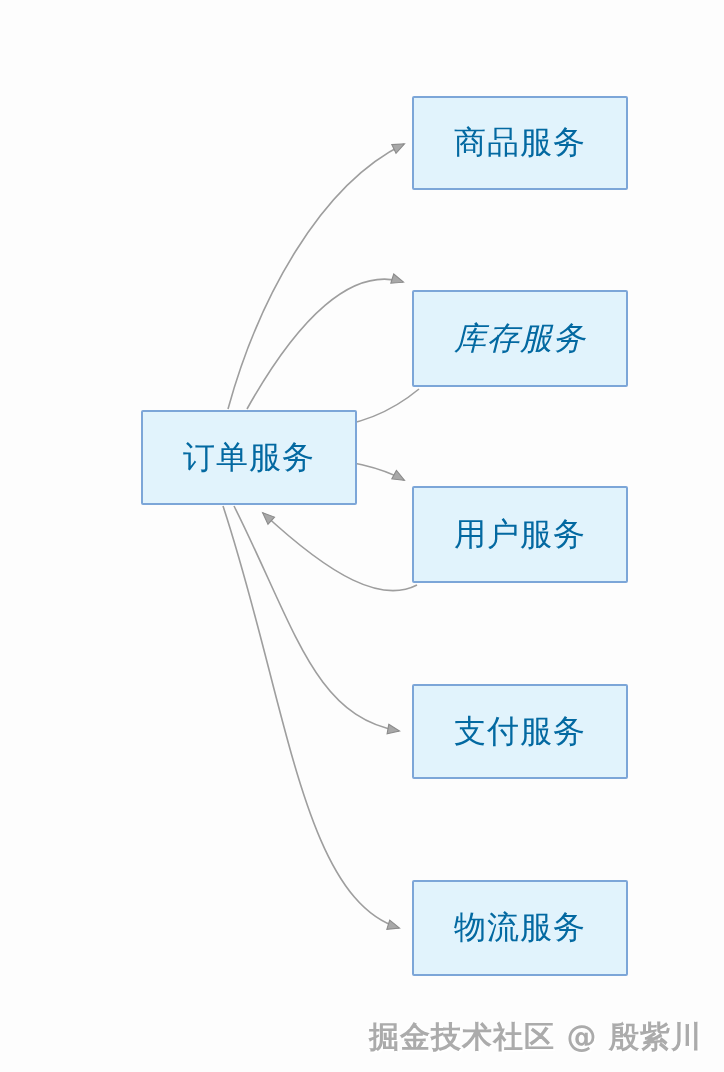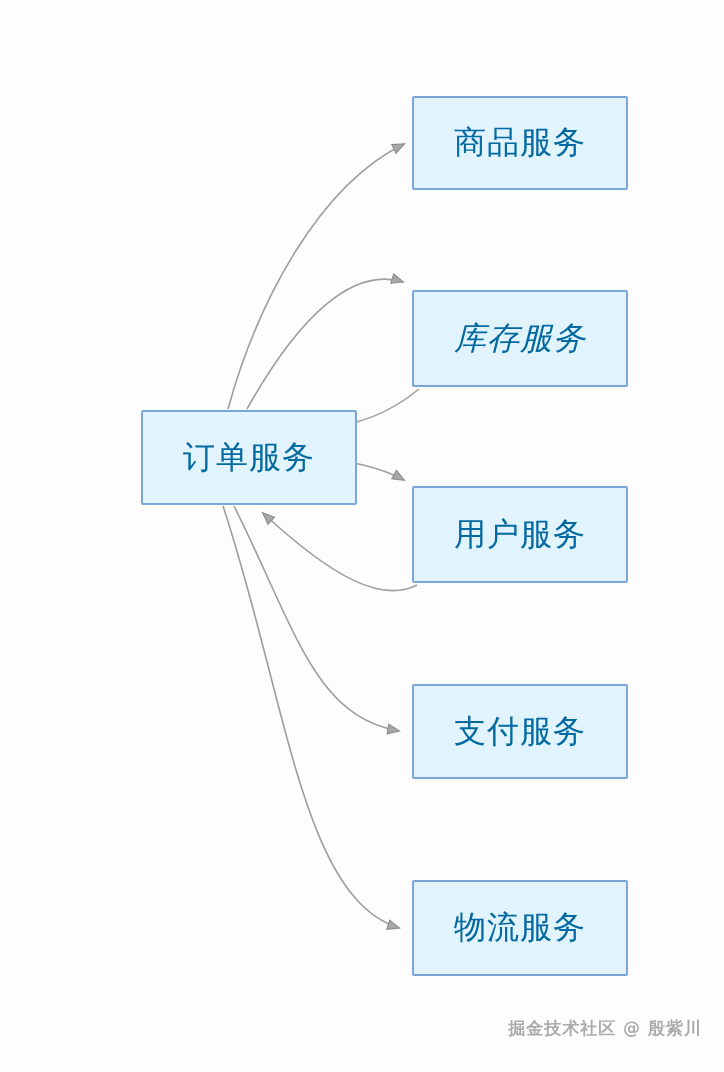--- a/index.html
+++ b/index.html
@@ -46,21 +46,21 @@
   .node-product   { left: 412px; top:  96px; width: 216px; height: 94px; }
   .node-inventory { left: 412px; top: 290px; width: 216px; height: 97px; font-style: italic; }
   .node-order     { left:  97px; top: 410px; width: 216px; height: 95px; margin-left: 44px; }
   .node-user      { left: 412px; top: 486px; width: 216px; height: 97px; text-align: right; }
   .node-payment   { left: 412px; top: 684px; width: 216px; height: 95px; }
   .node-logistics { left: 412px; top: 880px; width: 216px; height: 96px; }
   .watermark {
     position: absolute;
     right: 22px;
     top: 1017px;
-    font-size: 17px;
+    font-size: 30px;
     font-weight: bold;
     letter-spacing: 1px;
     color: #ababab;
     text-shadow: 1px 1px 0 #ffffff, 2px 2px 1px rgba(255,255,255,0.85);
     white-space: nowrap;
   }
 </style>
 </head>
 <body>
 

